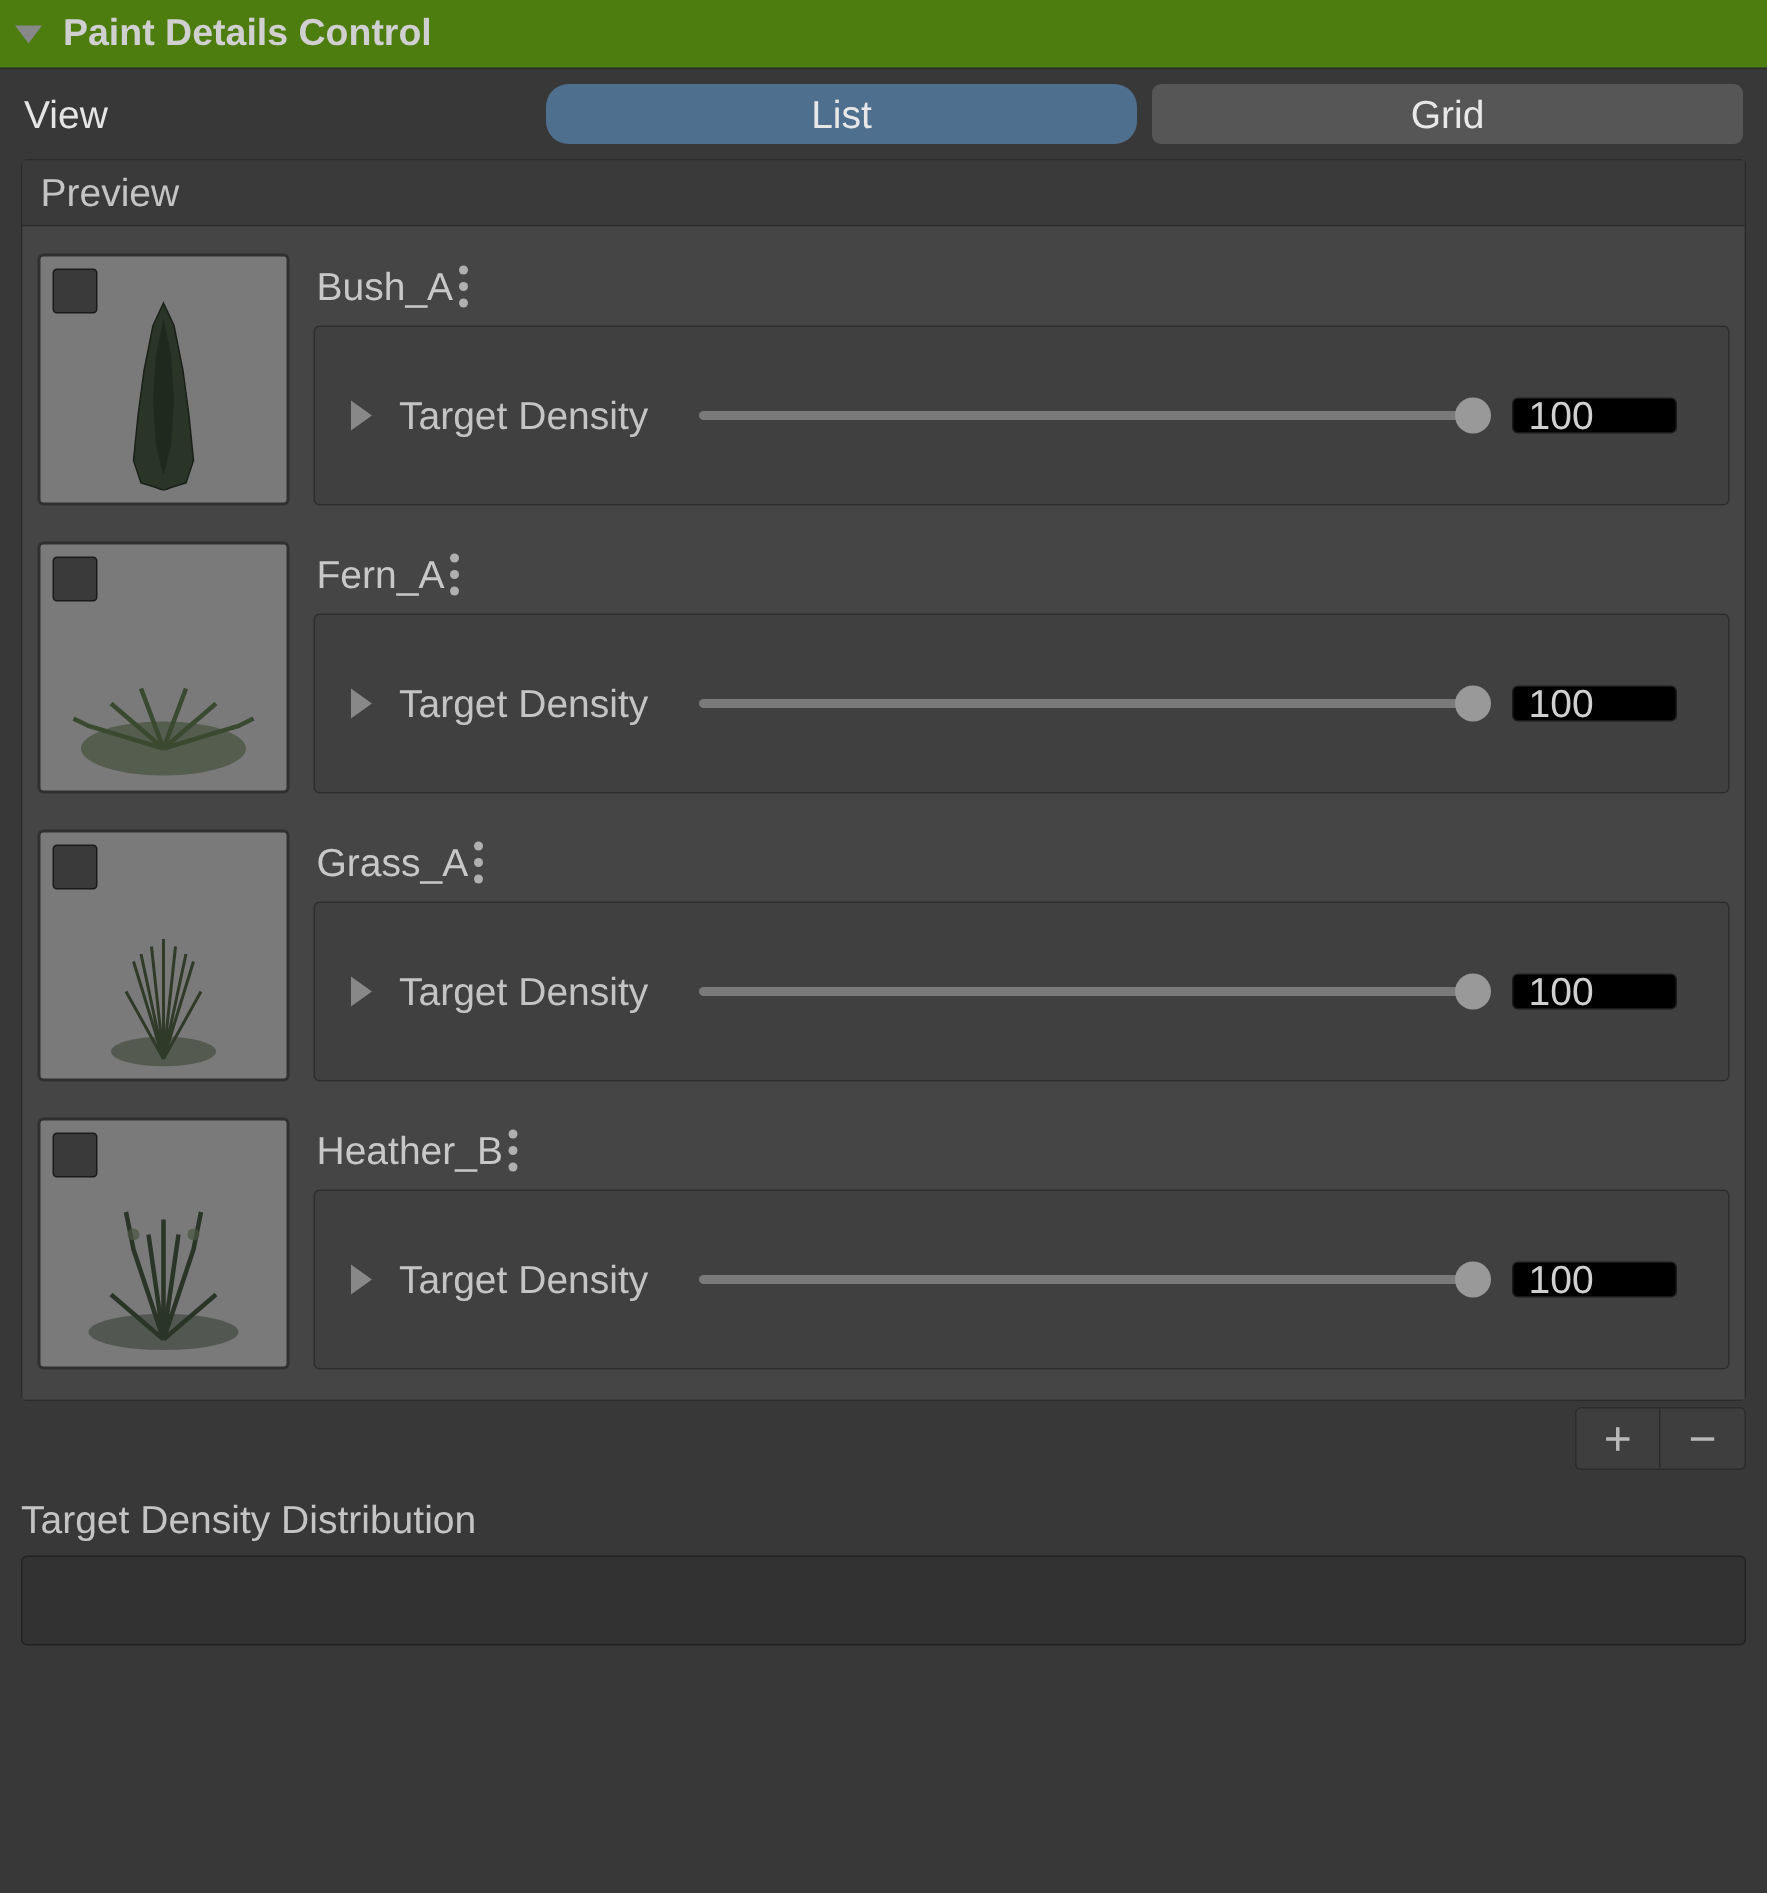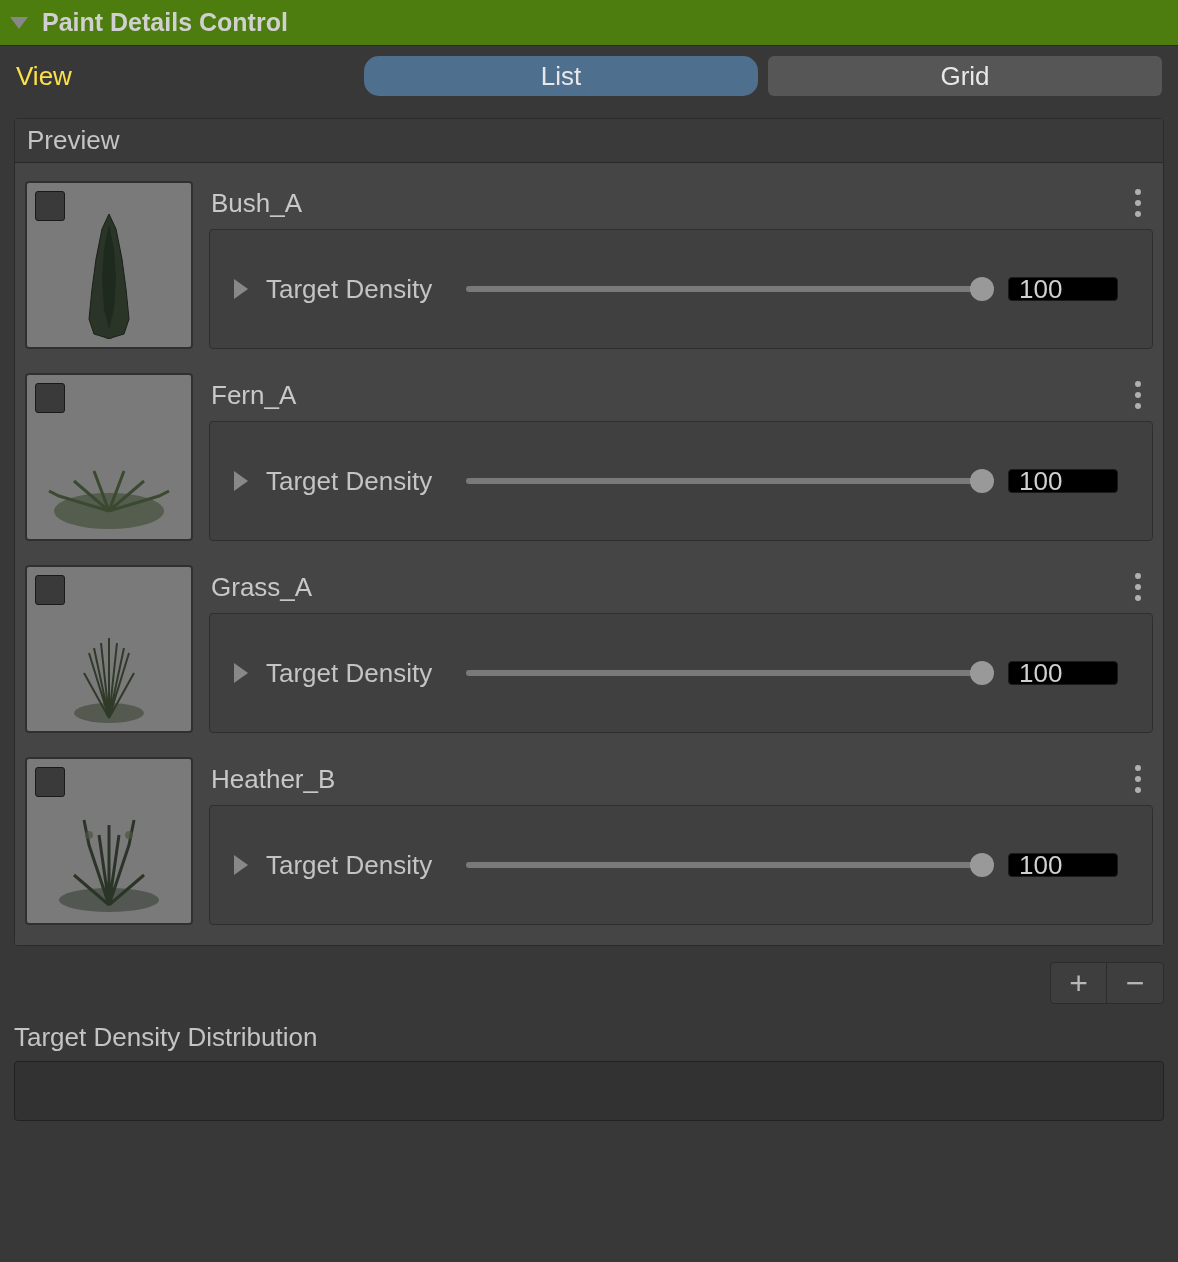--- a/index.html
+++ b/index.html
@@ -37,21 +37,21 @@
       color: #d0d0d0;
     }
     .view-row {
       display: flex;
       align-items: center;
       padding: 10px 16px;
       background: #383838;
     }
     .view-label {
       font-size: 26px;
-      color: #fde047;
+      color: #e5e5e5;
       width: 348px;
     }
     .tab-group {
       display: flex;
       flex: 1;
       gap: 10px;
     }
     .tab-btn {
       flex: 1;
       height: 40px;
@@ -62,21 +62,21 @@
       cursor: pointer;
     }
     .tab-btn.active {
       background: #4f6f8f;
       border-radius: 15px;
     }
     .tab-btn.inactive {
       background: #565656;
     }
     .preview-section {
-      margin: 12px 14px;
+      margin: 0 14px;
       background: #3e3e3e;
       border: 1px solid #2a2a2a;
       border-radius: 4px;
     }
     .preview-header {
       font-size: 26px;
       padding: 6px 12px;
       color: #c4c4c4;
       background: #3a3a3a;
       border-bottom: 1px solid #2a2a2a;
@@ -120,21 +120,21 @@
       transform: translateX(-50%);
     }
     .detail-right {
       flex: 1;
       display: flex;
       flex-direction: column;
     }
     .detail-name-row {
       display: flex;
       align-items: center;
-      justify-content: space-between;
+      justify-content: flex-start;
       padding: 4px 8px 8px 2px;
     }
     .detail-name {
       font-size: 26px;
       color: #c8c8c8;
     }
     .more-icon {
       display: flex;
       flex-direction: column;
       gap: 5px;

